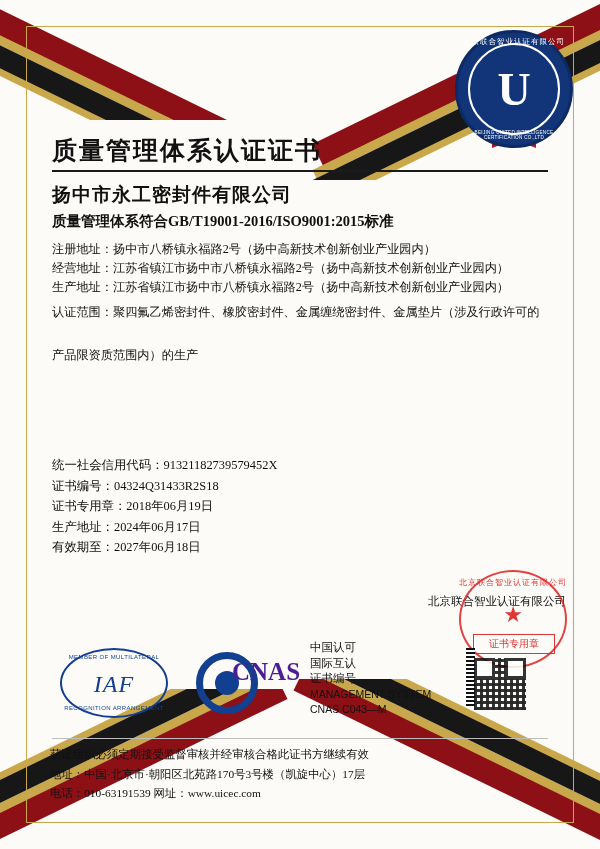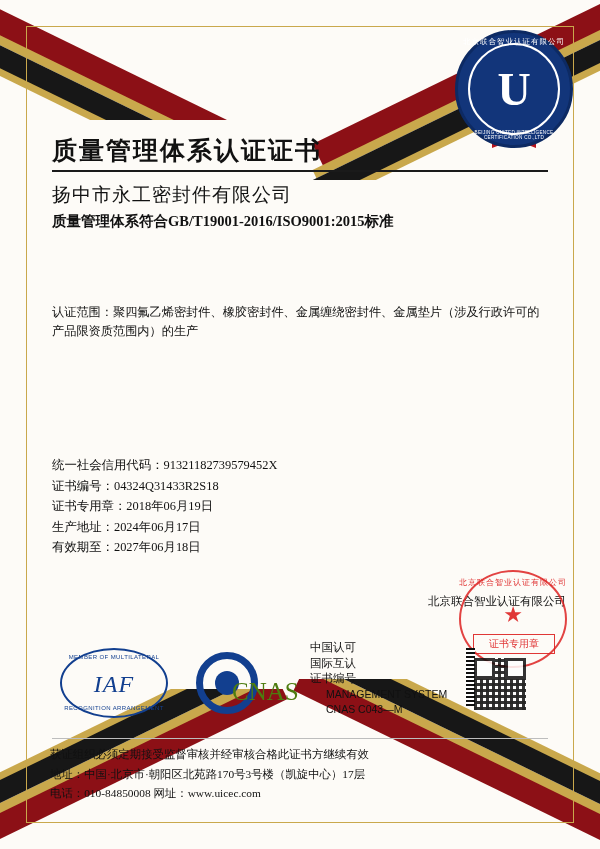--- a/index.html
+++ b/index.html
@@ -83,35 +83,35 @@
   
   .title{
     position:absolute;left:52px;top:134px;
     font-size:25px;font-weight:bold;letter-spacing:2px;color:#111;
   }
   .title-underline{
     position:absolute;left:52px;top:170px;width:496px;height:2px;background:#1a1a1a;
   }
   .company{
     position:absolute;left:52px;top:182px;
-    font-size:19px;font-weight:normal;color:#111;letter-spacing:1px;
+    font-size:19px;font-weight:bold;color:#111;letter-spacing:1px;
   }
   .standard{
     position:absolute;left:52px;top:212px;
     font-size:14.5px;font-weight:bold;color:#111;
   }
   .addr-block{
     position:absolute;left:52px;top:240px;width:500px;
     font-size:12.2px;line-height:19px;color:#111;
   }
   .scope-block{
     position:absolute;left:52px;top:303px;width:500px;
     font-size:12.2px;line-height:19px;color:#111;
   }
-  .scope-block .ind{display:block;text-indent:0;}
+  .scope-block .ind{display:block;text-indent:0;margin-top:24px;}
 
   .ids{
     position:absolute;left:52px;top:455px;width:420px;
     font-size:12.4px;line-height:20.5px;color:#111;
   }
 
   
   .issuer{
     position:absolute;left:428px;top:594px;
     font-size:11.5px;color:#111;
@@ -158,29 +158,29 @@
   .cnas{position:absolute;left:196px;top:650px;width:110px;height:66px;}
   .cnas .c{
     position:absolute;left:0;top:2px;width:62px;height:62px;border-radius:50%;
     border:7px solid #123f8f;box-sizing:border-box;
   }
   .cnas .c:after{
     content:"";position:absolute;left:12px;top:12px;width:24px;height:24px;
     border-radius:50%;background:#123f8f;
   }
   .cnas .txt{
-    position:absolute;left:36px;top:28px;color:#4d7c0f;
-    font-size:25px;font-weight:normal;letter-spacing:0px;
+    position:absolute;left:36px;top:8px;color:#4c1d95;
+    font-size:25px;font-weight:bold;letter-spacing:0px;
     font-family:"Liberation Serif",serif;
   }
   .cnas-text{
     position:absolute;left:310px;top:640px;
     font-size:11.5px;line-height:15.5px;color:#111;
   }
-  .cnas-text .en{font-family:"Liberation Sans",sans-serif;font-size:10.5px;margin-left:16px;}
+  .cnas-text .en{font-family:"Liberation Sans",sans-serif;font-size:10.5px;}
 
   .qr{
     position:absolute;left:474px;top:658px;width:52px;height:52px;
     background:
       repeating-linear-gradient(90deg,#111 0 3px,#fff 3px 6px),
       repeating-linear-gradient(0deg,#111 0 3px,#fff 3px 6px);
     background-blend-mode:multiply;
     opacity:.85;
   }
   .qr:before,.qr:after{
@@ -240,20 +240,31 @@
     <div class="topcn">北京联合智业认证有限公司</div>
     <div class="inner">U</div>
     <div class="botcn">BEIJING UNITED INTELLIGENCE CERTIFICATION CO.,LTD</div>
   </div>
 
   <div class="title">质量管理体系认证证书</div>
   <div class="title-underline"></div>
   <div class="company">扬中市永工密封件有限公司</div>
   <div class="standard">质量管理体系符合GB/T19001-2016/ISO9001:2015标准</div>
 
+  <div class="addr-block">
+    <div>
+      <span>注册地址：</span><span>扬中市八桥镇永福路2号（扬中高新技术创新创业产业园内）</span>
+    </div>
+    <div>
+      <span>经营地址：</span><span>江苏省镇江市扬中市八桥镇永福路2号（扬中高新技术创新创业产业园内）</span>
+    </div>
+    <div>
+      <span>生产地址：</span><span>江苏省镇江市扬中市八桥镇永福路2号（扬中高新技术创新创业产业园内）</span>
+    </div>
+  </div>
 
   <div class="scope-block">
     <div>
       <span>认证范围：</span><span>聚四氟乙烯密封件、橡胶密封件、金属缠绕密封件、金属垫片（涉及行政许可的</span>
     </div>
     <div class="ind">产品限资质范围内）的生产</div>
   </div>
 
   <div class="ids">
     <div>
@@ -301,16 +312,16 @@
     <div class="en">CNAS C043—M</div>
   </div>
 
   <div class="barcode"></div>
   <div class="qr"></div>
 
   <div class="footer-rule"></div>
   <div class="footer">
     <span class="line">获证组织必须定期接受监督审核并经审核合格此证书方继续有效</span>
     <span class="line">地址：中国·北京市·朝阳区北苑路170号3号楼（凯旋中心）17层</span>
-    <span class="line">电话：010-84850008    网址：www.uicec.com</span>
+    <span class="line">电话：010-63191539    网址：www.uicec.com</span>
   </div>
 
 </div>
 
 </body></html>

